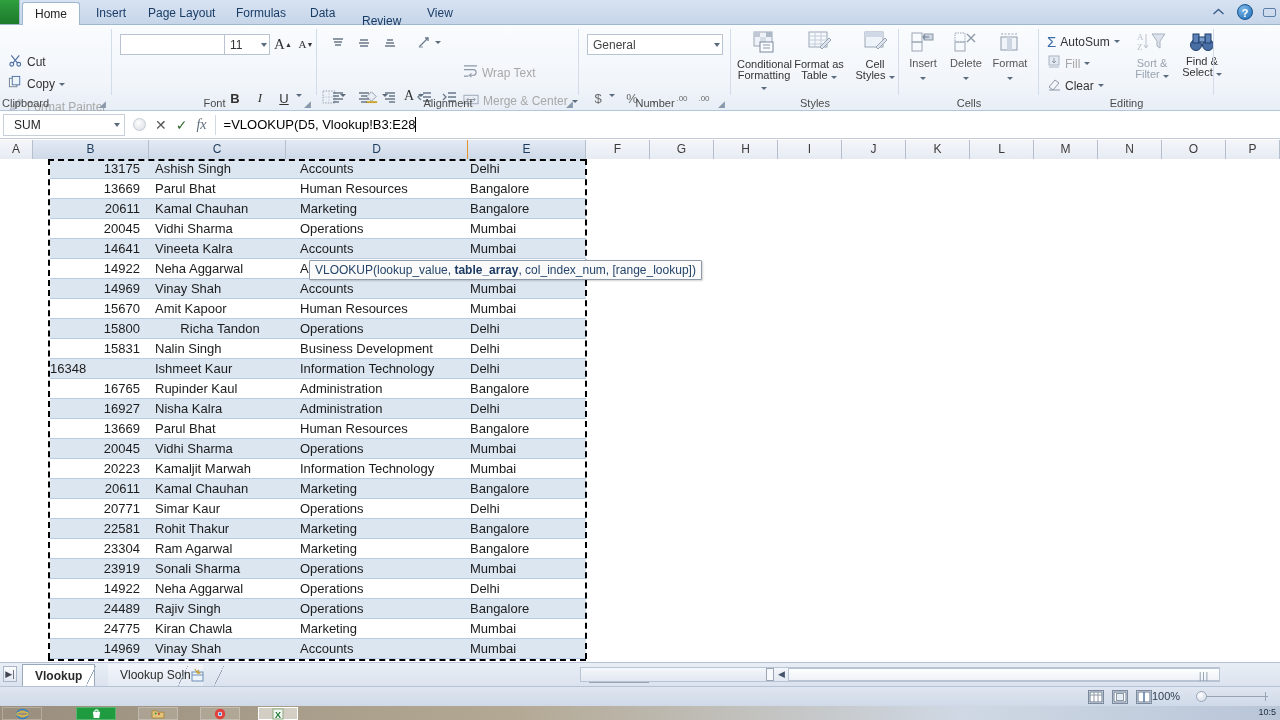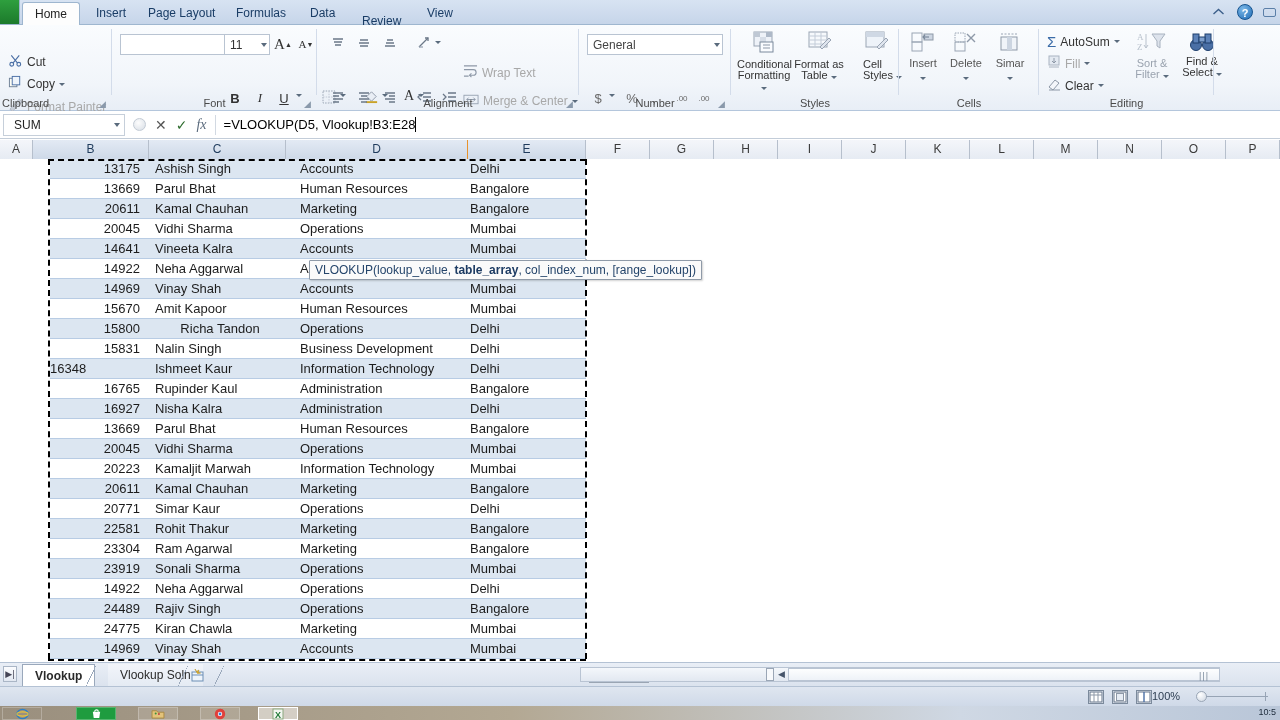--- a/index.html
+++ b/index.html
@@ -415,21 +415,21 @@
             <rect x="3" y="1" width="18" height="15" fill="#f6f9fc" stroke="#9aa5b4"></rect>
             <path d="M3 5h18M3 9h18M3 13h18M9 1v15M15 1v15" stroke="#c3ccd8"></path>
             <path d="M14 16 L23 7 L25 9 L16 18 Z" fill="#dfe5ee" stroke="#9aa5b4"></path>
             </svg>
         </span>
         <div style="font-size:11px;color:#333;line-height:11px;margin-top:1px;">
           <span>Format as Table</span>
           <span class="caret sm"></span>
         </div>
       </div>
-      <div style="position:absolute; left:132px; top:6px; width:44px; text-align:left;">
+      <div style="position:absolute; left:122px; top:6px; width:44px; text-align:center;">
         <span>
           <svg width="26" height="24" viewBox="0 0 26 24">
             <rect x="3" y="1" width="18" height="15" fill="#eef3f9" stroke="#9aa5b4"></rect>
             <rect x="3" y="1" width="18" height="5" fill="#cfd8e4"></rect>
             <path d="M14 16 L23 7 L25 9 L16 18 Z" fill="#dfe5ee" stroke="#9aa5b4"></path>
             </svg>
         </span>
         <div style="font-size:11px;color:#333;line-height:11px;margin-top:1px;">
           <span>Cell Styles</span>
           <span class="caret sm"></span>
@@ -468,21 +468,21 @@
       </div>
       <div style="position:absolute; left:90px; top:6px; width:42px; text-align:center;">
         <span>
           <svg width="26" height="24" viewBox="0 0 26 24">
               <path d="M4 3 h16" stroke="#9aa5b4" stroke-dasharray="2 1.5"></path>
             <rect x="4" y="6" width="16" height="13" fill="#f0f4f9" stroke="#8e99a8"></rect>
             <rect x="10" y="6" width="5" height="13" fill="#ccd5e1"></rect>
             </svg>
         </span>
         <div style="font-size:11px;color:#555;line-height:11px;">
-          <span>Simar</span></div>
+          <span>Format</span></div>
         <span class="caret sm"></span>
       </div>
       <div class="gname">Cells</div>
       <div class="gsep"></div>
     </div>
 
     <div class="grp" style="left:1039px; width:175px;">
       <div class="ci" style="position:absolute; left:8px; top:8px;">
         <span class="icn" style="font-size:15px;color:#3b6ca8;">Σ</span>
         <span>AutoSum</span>

